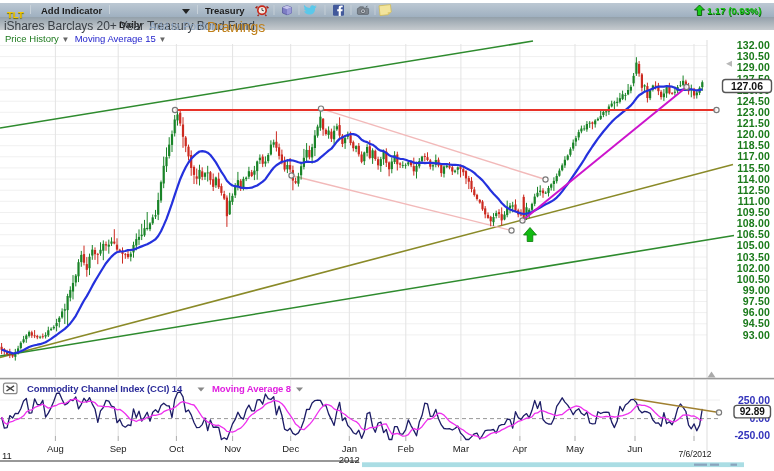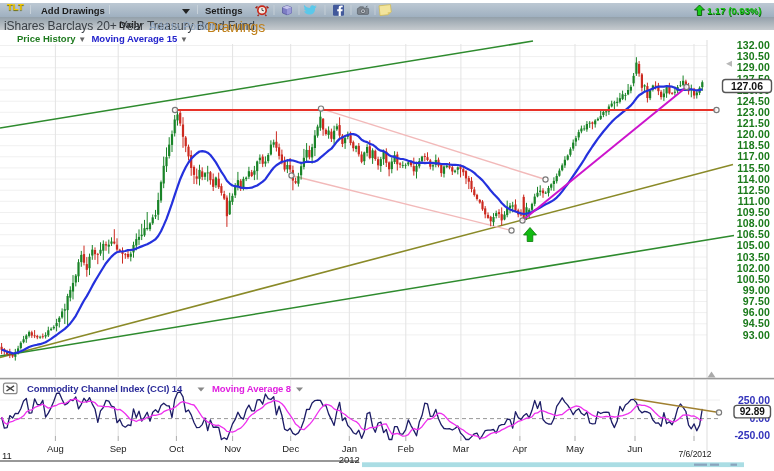--- a/index.html
+++ b/index.html
@@ -3,28 +3,28 @@
 *{margin:0;padding:0;box-sizing:border-box}
 body{width:774px;height:471px;font-family:"Liberation Sans",sans-serif;background:#ffffff;overflow:hidden;position:relative;-webkit-font-smoothing:antialiased}
 .bar1{position:absolute;left:0;top:3px;width:774px;height:14px;background:linear-gradient(#bcc8d3,#9fb0c0)}
 .bar2{position:absolute;left:0;top:17px;width:774px;height:13px;background:linear-gradient(#93a0aa,#c6cbcf)}
 .t{position:absolute;font-size:9.5px;font-weight:bold;color:#1c1c1c;white-space:nowrap}
 .sep{position:absolute;top:5px;width:1px;height:9px;background:#c8d2da}
 </style></head>
 <body>
 <div class="bar1"></div>
 <div class="bar2"></div>
-<div class="t" style="left:7px;top:1px;color:#f5c800;text-shadow:0 1px 1px #6a6a00">TLT</div>
+<div class="t" style="left:7px;top:9px;color:#f5c800;text-shadow:0 1px 1px #6a6a00">TLT</div>
 <div class="sep" style="left:30px"></div>
-<div class="t" style="left:41px;top:5px">Add Drawings</div>
+<div class="t" style="left:41px;top:5px">Add Indicator</div>
 <div class="sep" style="left:109px"></div>
 <div class="t" style="left:119px;top:19px">Daily</div>
 <div style="position:absolute;left:182px;top:9px;width:0;height:0;border-left:4px solid transparent;border-right:4px solid transparent;border-top:5px solid #222"></div>
 <div class="sep" style="left:197px"></div>
-<div class="t" style="left:205px;top:5px">Settings</div>
+<div class="t" style="left:205px;top:5px">Treasury</div>
 
 <svg style="position:absolute;left:252px;top:3px;transform:translateZ(0)" width="150" height="14" viewBox="0 0 150 14">
 <line x1="22" y1="2" x2="22" y2="12" stroke="#c4ced6"></line>
     <line x1="47" y1="2" x2="47" y2="12" stroke="#c4ced6"></line>
     <line x1="73" y1="2" x2="73" y2="12" stroke="#c4ced6"></line>
     <line x1="99" y1="2" x2="99" y2="12" stroke="#c4ced6"></line>
     <line x1="123" y1="2" x2="123" y2="12" stroke="#c4ced6"></line>
 <path d="M 5.5 3.5 L 3.6 5.2 M 14.5 3.5 L 16.4 5.2" stroke="#a02015" stroke-width="1.6"></path>
 <circle cx="10" cy="7.2" r="5" fill="#c8281a"></circle>
     <circle cx="10" cy="7.2" r="3.3" fill="#f2ece4"></circle>
@@ -50,21 +50,21 @@
     </g>
 </svg>
 
 <svg style="position:absolute;left:694px;top:4px;transform:translateZ(0)" width="80" height="13" viewBox="0 0 80 13">
 <path d="M 5.5 1 L 10.5 6 L 7.6 6 L 7.6 11.5 L 3.4 11.5 L 3.4 6 L 0.5 6 Z" fill="#18cc18" stroke="#0a5a0a" stroke-width="0.9"></path>
 <text x="13" y="10" font-size="9.5" font-weight="bold" fill="#19c319" style="text-shadow:0.5px 0.5px 0 #0a5a0a">1.17 (0.93%)</text>
 </svg>
 <div style="position:absolute;left:4px;top:19px;font-size:12px;color:#3a4046;letter-spacing:-0.05px;white-space:nowrap">iShares Barclays 20+ Year Treasury Bond Fund</div>
 <div style="position:absolute;left:149px;top:19.5px;font-size:11px;letter-spacing:-0.15px;color:#8fa6c2;white-space:nowrap">Add to Portfolio</div>
 <div style="position:absolute;left:207px;top:19px;font-size:14px;color:#bf7f18;white-space:nowrap">Drawings</div>
-<div style="position:absolute;left:17px;top:33px;font-size:9.5px;font-weight:bold;color:#1e7a1e">Price History <span style="color:#666;font-size:8px">▼</span>&nbsp;&nbsp;<span style="color:#2424cc">Moving Average 15 <span style="color:#666;font-size:8px">▼</span></span></div>
+<div style="position:absolute;left:5px;top:33px;font-size:9.5px;font-weight:normal;color:#1e7a1e">Price History <span style="color:#666;font-size:8px">▼</span>&nbsp;&nbsp;<span style="color:#2424cc">Moving Average 15 <span style="color:#666;font-size:8px">▼</span></span></div>
 <div style="position:absolute;left:0;top:0;opacity:0.999"><svg width="774" height="471" viewBox="0 0 774 471" font-family="Liberation Sans, sans-serif" style="transform:translateZ(0)">
       <line x1="0" y1="45.5" x2="707" y2="45.5" stroke="#f0f0f0" stroke-width="1"></line>
       <line x1="0" y1="56.6" x2="707" y2="56.6" stroke="#f0f0f0" stroke-width="1"></line>
       <line x1="0" y1="67.8" x2="707" y2="67.8" stroke="#f0f0f0" stroke-width="1"></line>
       <line x1="0" y1="78.9" x2="707" y2="78.9" stroke="#f0f0f0" stroke-width="1"></line>
       <line x1="0" y1="90.0" x2="707" y2="90.0" stroke="#f0f0f0" stroke-width="1"></line>
       <line x1="0" y1="101.2" x2="707" y2="101.2" stroke="#f0f0f0" stroke-width="1"></line>
       <line x1="0" y1="112.3" x2="707" y2="112.3" stroke="#f0f0f0" stroke-width="1"></line>
       <line x1="0" y1="123.4" x2="707" y2="123.4" stroke="#f0f0f0" stroke-width="1"></line>
       <line x1="0" y1="134.5" x2="707" y2="134.5" stroke="#f0f0f0" stroke-width="1"></line>

